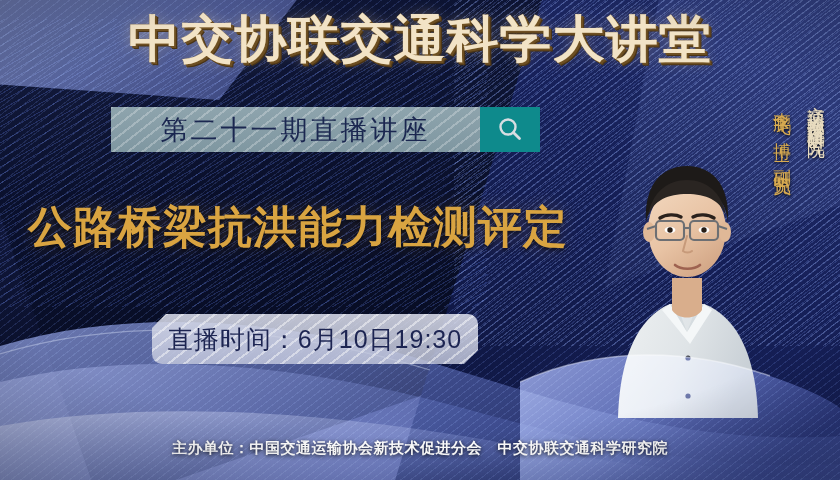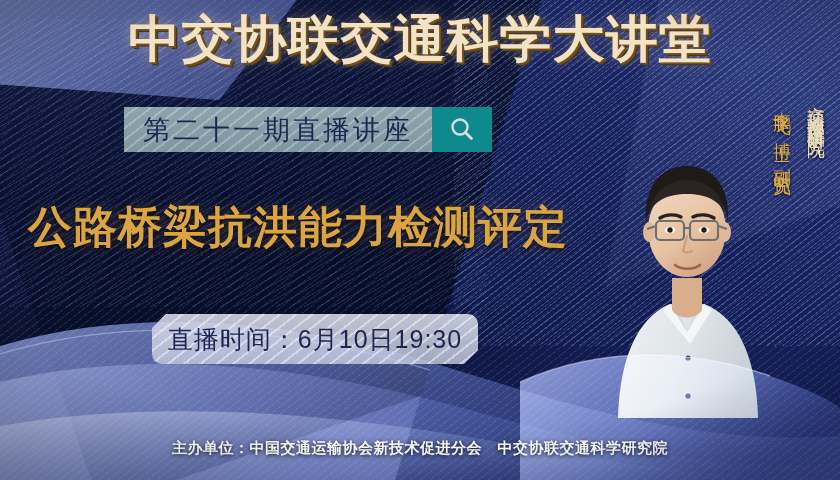--- a/index.html
+++ b/index.html
@@ -60,21 +60,21 @@
     color:#f2e3c6;
     font-family:"DejaVu Sans","Liberation Sans",sans-serif;
     text-shadow:
       0 0 1px #8a6a32, 2px 2px 0 #6d4f22, 3px 3px 0 #4a3416,
       0 0 14px rgba(255,225,170,.35);
     transform:scaleX(1.04);
     white-space:nowrap;
   }
 
   
-  .sub-wrap{position:absolute;left:124px;top:107px;width:368px;height:45px;display:flex;}
+  .sub-wrap{position:absolute;left:111px;top:107px;width:429px;height:45px;display:flex;}
   .sub-bar{flex:1;position:relative;overflow:hidden;
     background:linear-gradient(180deg,#8ea4ad 0%,#7f97a1 100%);
     display:flex;align-items:center;justify-content:center;}
   .sub-bar::after{content:"";position:absolute;inset:0;
     background-image:repeating-linear-gradient(-38deg,
       rgba(255,255,255,.25) 0px, rgba(255,255,255,.25) 2px,
       rgba(255,255,255,0) 2px, rgba(255,255,255,0) 9px);}
   .sub-text{position:relative;z-index:2;font-size:27px;letter-spacing:3px;
     color:#1b2750;font-weight:500;white-space:nowrap;}
   .sub-search{width:60px;background:#0e8a8c;display:flex;align-items:center;justify-content:center;}

